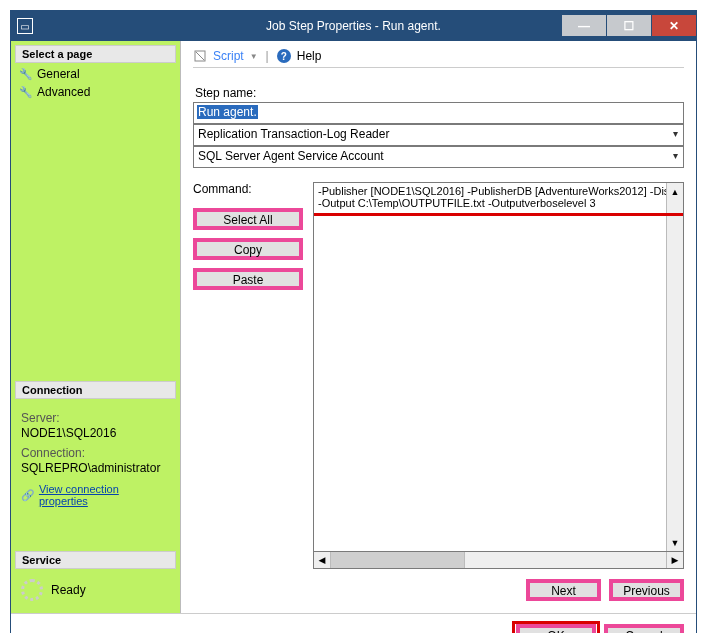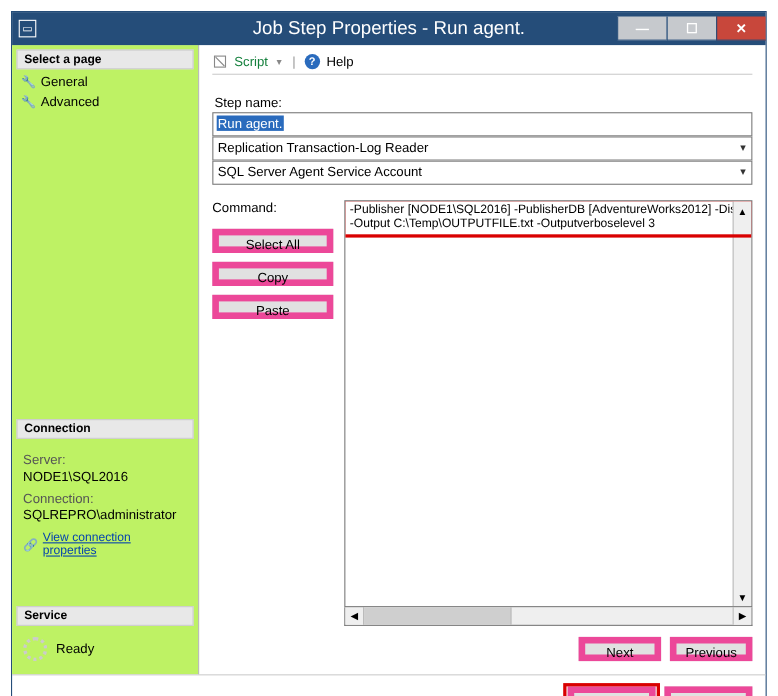--- a/index.html
+++ b/index.html
@@ -28,21 +28,21 @@
     width: 16px; height: 16px;
     margin-left: 6px;
     border: 1px solid #fff;
     display: flex; align-items: center; justify-content: center;
     font-size: 10px;
   }
   .titlebar-title {
     position: absolute;
     left: 50%;
     transform: translateX(-50%);
-    font-size: 17px;
+    font-size: 12px;
   }
   .win-controls {
     margin-left: auto;
     display: flex;
   }
   .win-btn {
     width: 45px; height: 22px;
     display: flex; align-items: center; justify-content: center;
     background: #c6c9cd;
     border-left: 1px solid #254d79;
@@ -111,21 +111,21 @@
   }
   .toolbar {
     display: flex;
     align-items: center;
     gap: 6px;
     padding-bottom: 4px;
     border-bottom: 1px solid #ccc;
     margin-bottom: 12px;
   }
   .tool-icon { width: 14px; height: 14px; display: inline-block; }
-  .script-label { color: #15803d; }
+  .script-label { color: #3b82f6; }
   .sep { color: #999; margin: 0 2px; }
   .dropdown-arrow { font-size: 8px; color: #888; }
   .help-icon {
     width: 14px; height: 14px; border-radius: 50%;
     background: #2a6bbd; color: #fff;
     display: inline-flex; align-items: center; justify-content: center;
     font-size: 10px; font-weight: bold;
   }
   .field-label { margin: 6px 2px 2px 2px; }
   .text-input, .select-input {
@@ -162,21 +162,21 @@
   .cmd-left {
     width: 110px;
     display: flex;
     flex-direction: column;
     gap: 8px;
   }
   .cmd-left .lbl { margin-bottom: 4px; }
   .std-btn {
     height: 22px;
     background: #e1e1e1;
-    border: 6px solid #ec4899;
+    border: 4px solid #ec4899;
     font: inherit;
     cursor: pointer;
   }
   .cmd-area-wrap {
     flex: 1;
     display: flex;
     flex-direction: column;
     min-height: 0;
   }
   .cmd-textarea-box {

